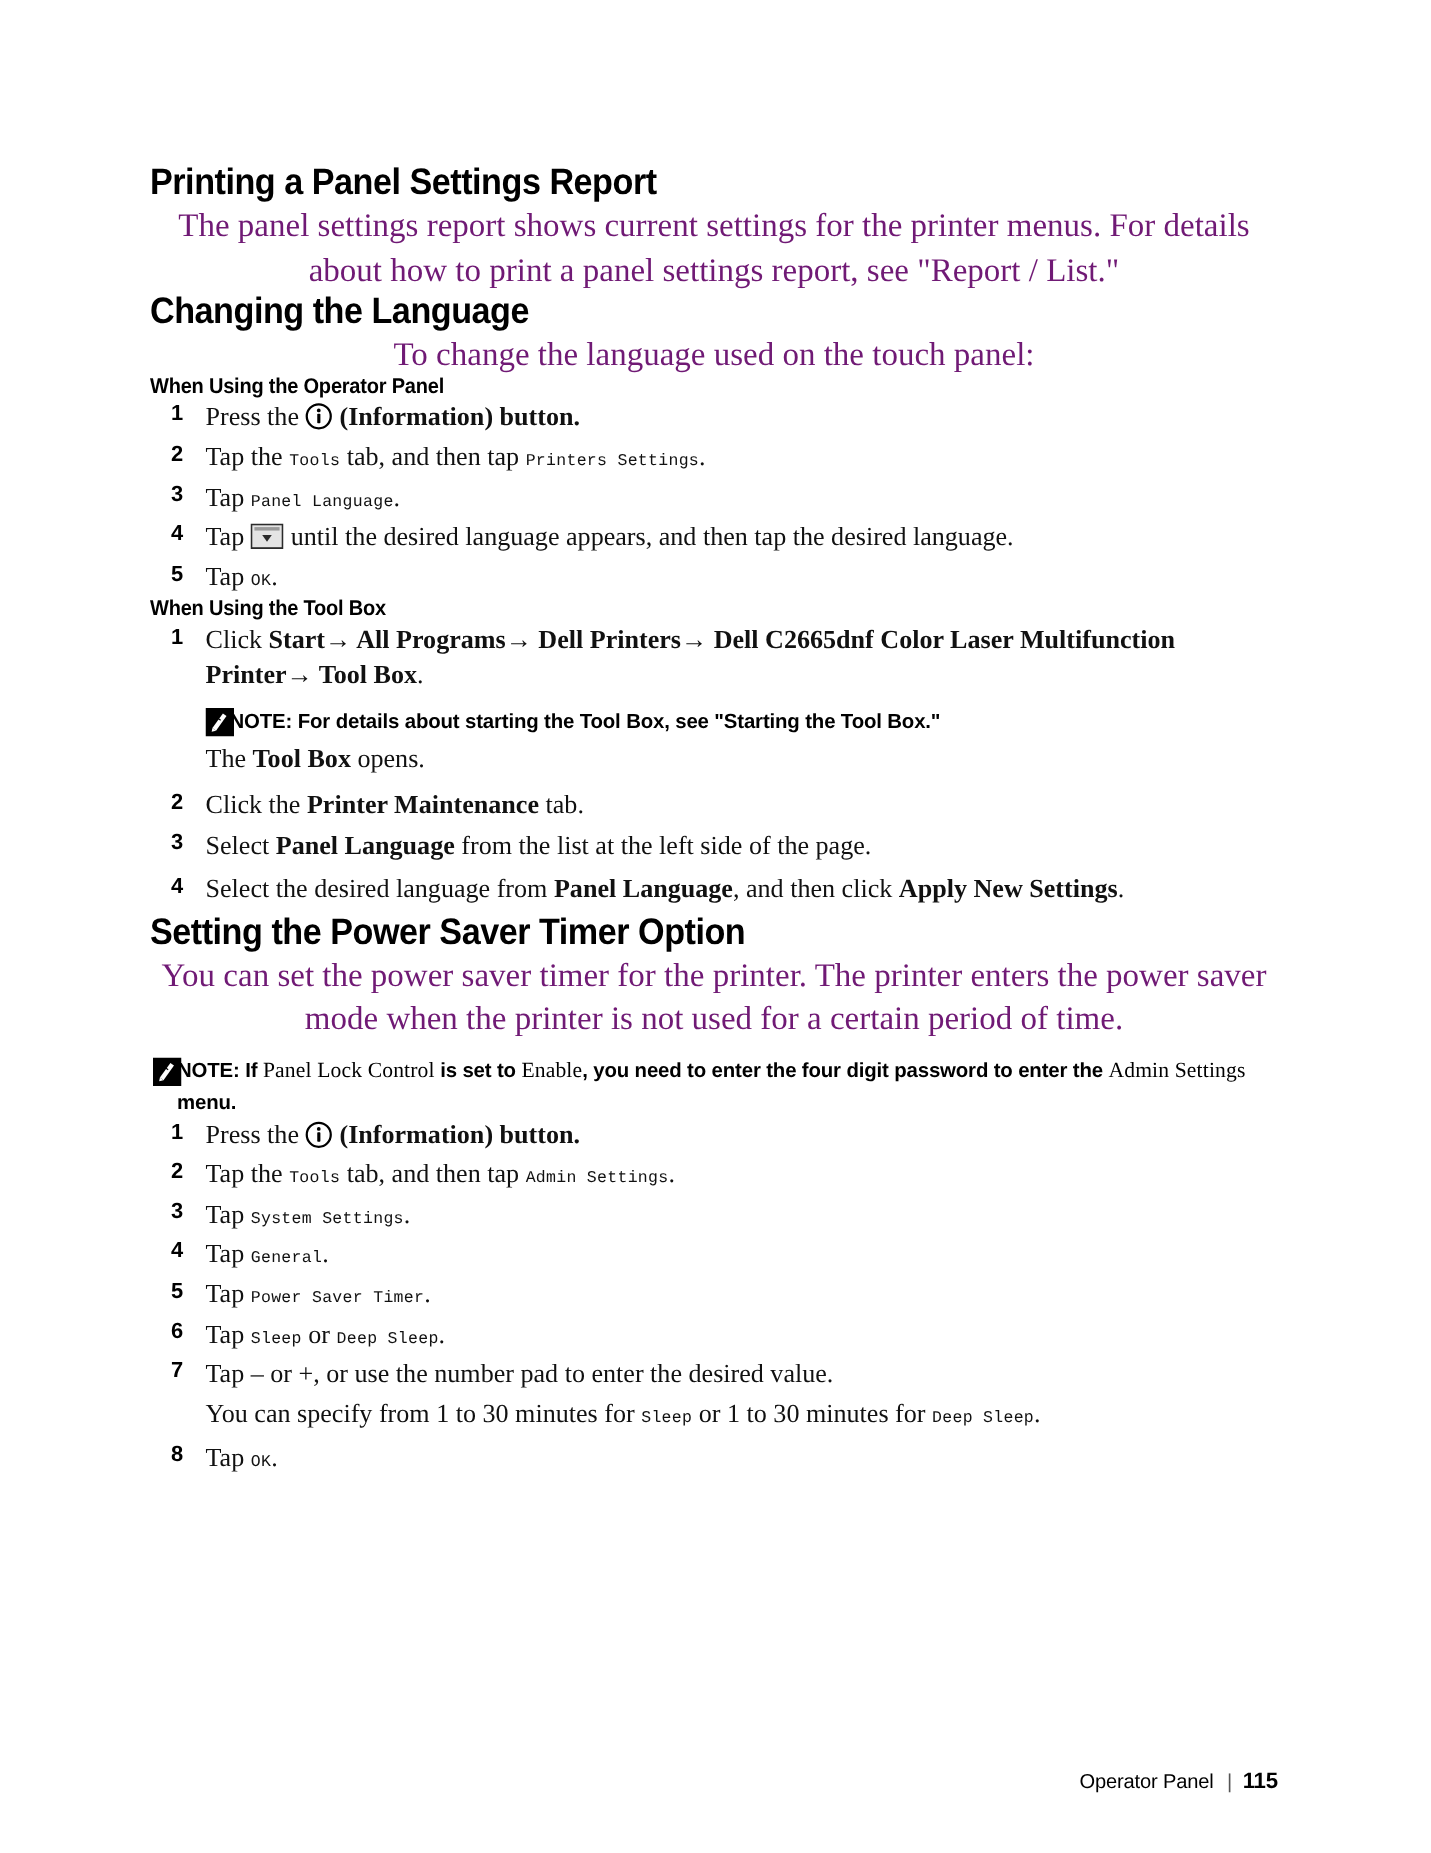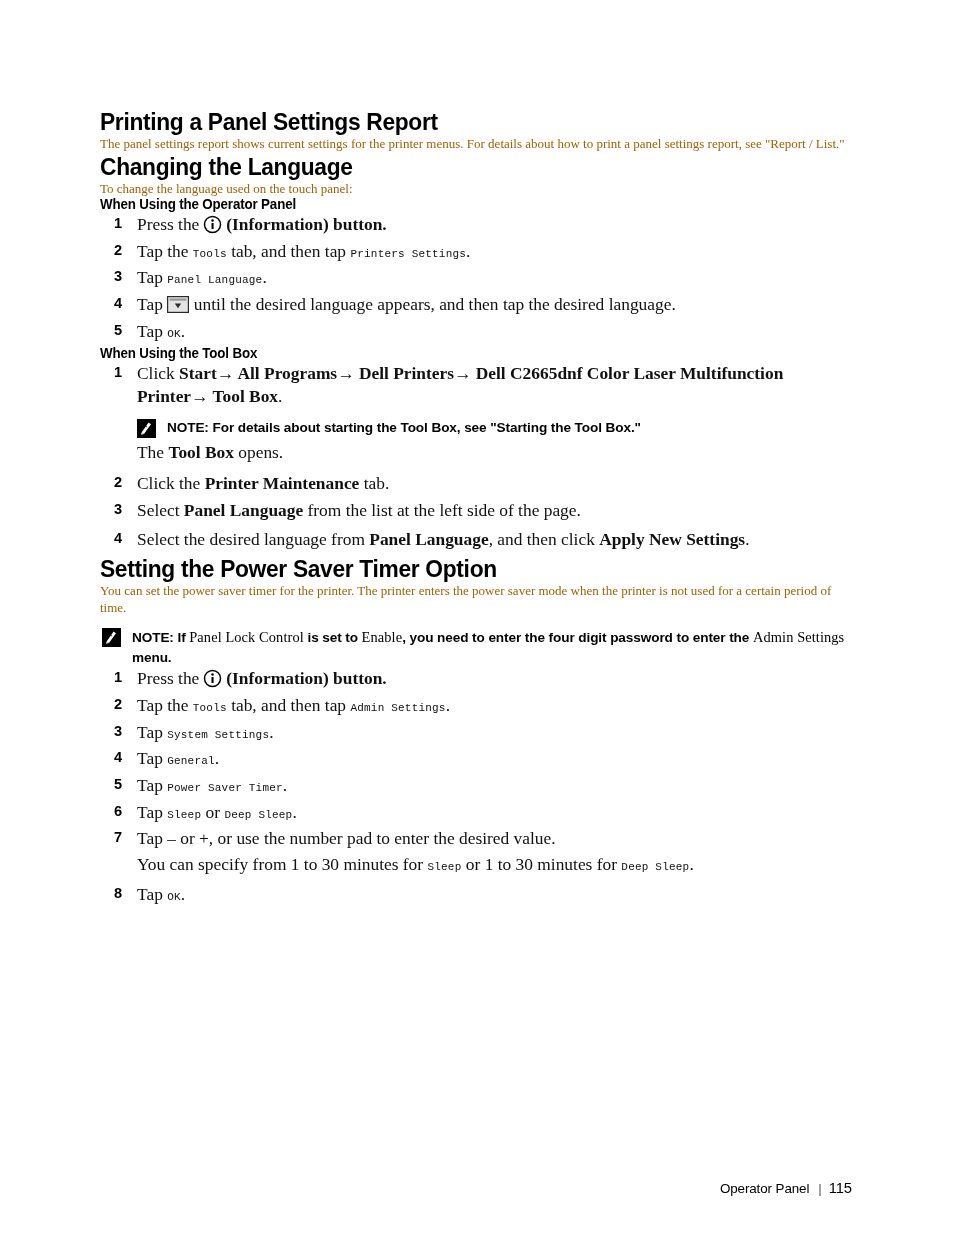--- a/index.html
+++ b/index.html
@@ -49,26 +49,26 @@
     letter-spacing: -0.15px;
     margin: 0;
     padding: 0;
     color: #000;
     transform: scaleX(0.94);
     transform-origin: left center;
   }
 
   
   p.body {
-    font-size: 13px;
+    font-size: 22px;
     line-height: 1.33;
     margin: 0;
     padding: 0;
-    color: #a16207;
-    text-align: left;
+    color: #701a75;
+    text-align: center;
   }
   .indent-body {
     margin-left: 4px;
   }
 
   
   .mono {
     font-family: "Liberation Mono", "DejaVu Sans Mono", monospace;
     font-size: 11px;
     letter-spacing: 0.2px;
@@ -127,21 +127,21 @@
   .note-icon {
     display: inline-block;
     width: 19px;
     height: 19px;
     vertical-align: -4px;
   }
 
   
   .note {
     position: relative;
-    padding-left: 30px;
+    padding-left: 16px;
     font-family: "Liberation Sans Narrow", "Liberation Sans", sans-serif;
     font-weight: bold;
     font-size: 13.6px;
     line-height: 1.46;
     color: #000;
     letter-spacing: -0.1px;
   }
   .note .note-icon-wrap {
     position: absolute;
     left: 0;
@@ -165,21 +165,21 @@
     color: #000;
     white-space: nowrap;
     letter-spacing: -0.1px;
   }
   .footer .sep {
     display: inline-block;
     margin: 0 7px 0 9px;
     color: #555;
   }
   .footer .pagenum {
-    font-weight: normal;
+    font-weight: bold;
     font-size: 14.8px;
   }
 
   
   .gap-sec-title { margin-top: 22px; }
   .gap-after-title { margin-top: 15px; }
   .gap-sub { margin-top: 24px; }
   .gap-list { margin-top: 9px; }
   .gap-note { margin-top: 10px; }
 </style>

